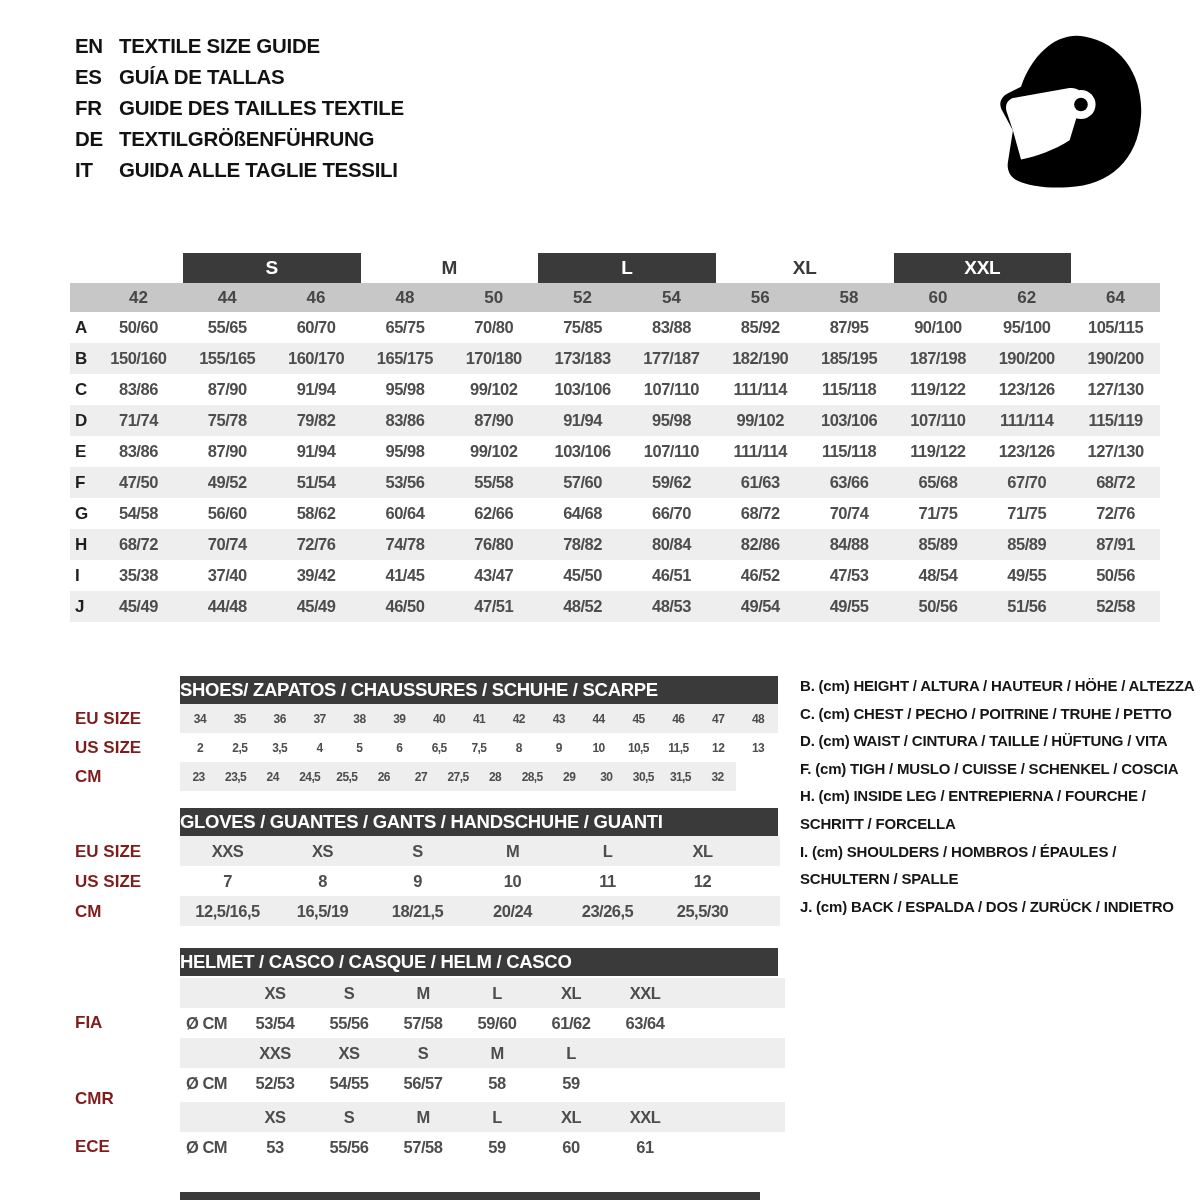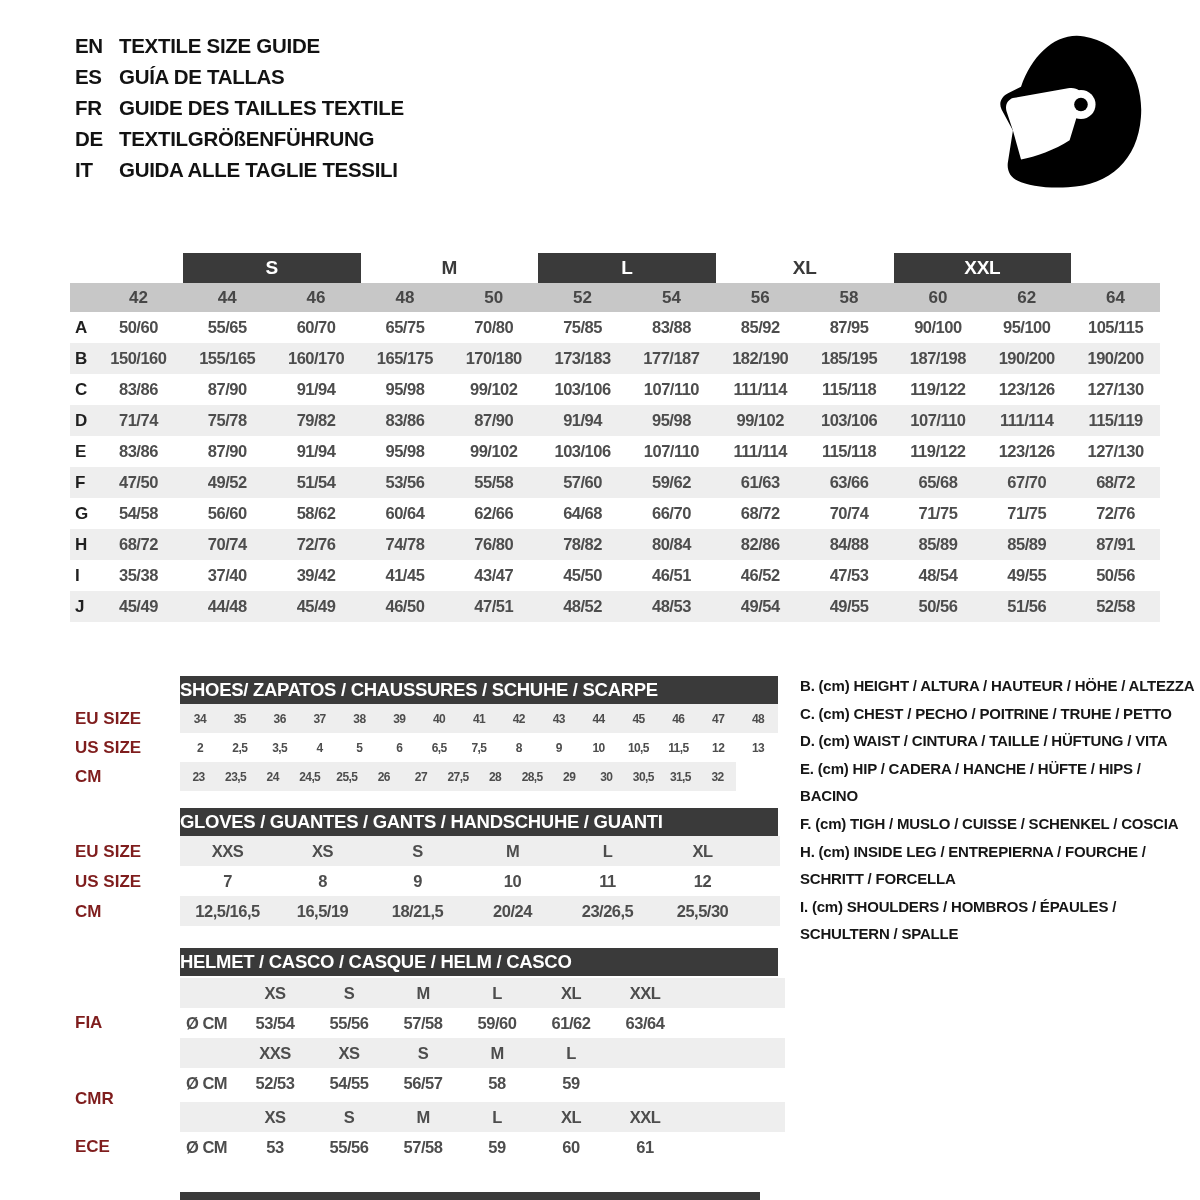--- a/index.html
+++ b/index.html
@@ -409,21 +409,21 @@
         <div class="scell">59</div>
         <div class="scell">60</div>
         <div class="scell">61</div>
       </div>
   </div>
 
   <div id="legend">
       <div class="legend-line">B. (cm) HEIGHT / ALTURA / HAUTEUR / HÖHE / ALTEZZA</div>
       <div class="legend-line">C. (cm) CHEST / PECHO / POITRINE / TRUHE / PETTO</div>
       <div class="legend-line">D. (cm) WAIST / CINTURA / TAILLE / HÜFTUNG / VITA</div>
-      <div class="legend-line">E. (cm) HIP / CADERA / HANCHE / HÜFTE / HIPS / BACINO</div>
       <div class="legend-line">F. (cm) TIGH / MUSLO / CUISSE / SCHENKEL / COSCIA</div>
       <div class="legend-line">H. (cm) INSIDE LEG / ENTREPIERNA / FOURCHE / SCHRITT / FORCELLA</div>
       <div class="legend-line">I. (cm) SHOULDERS / HOMBROS / ÉPAULES / SCHULTERN / SPALLE</div>
+      <div class="legend-line">J. (cm) BACK / ESPALDA / DOS / ZURÜCK / INDIETRO</div>
     </div>
 
   <div id="bottom-bar"></div>
 
 </div>
 
 </body></html>

